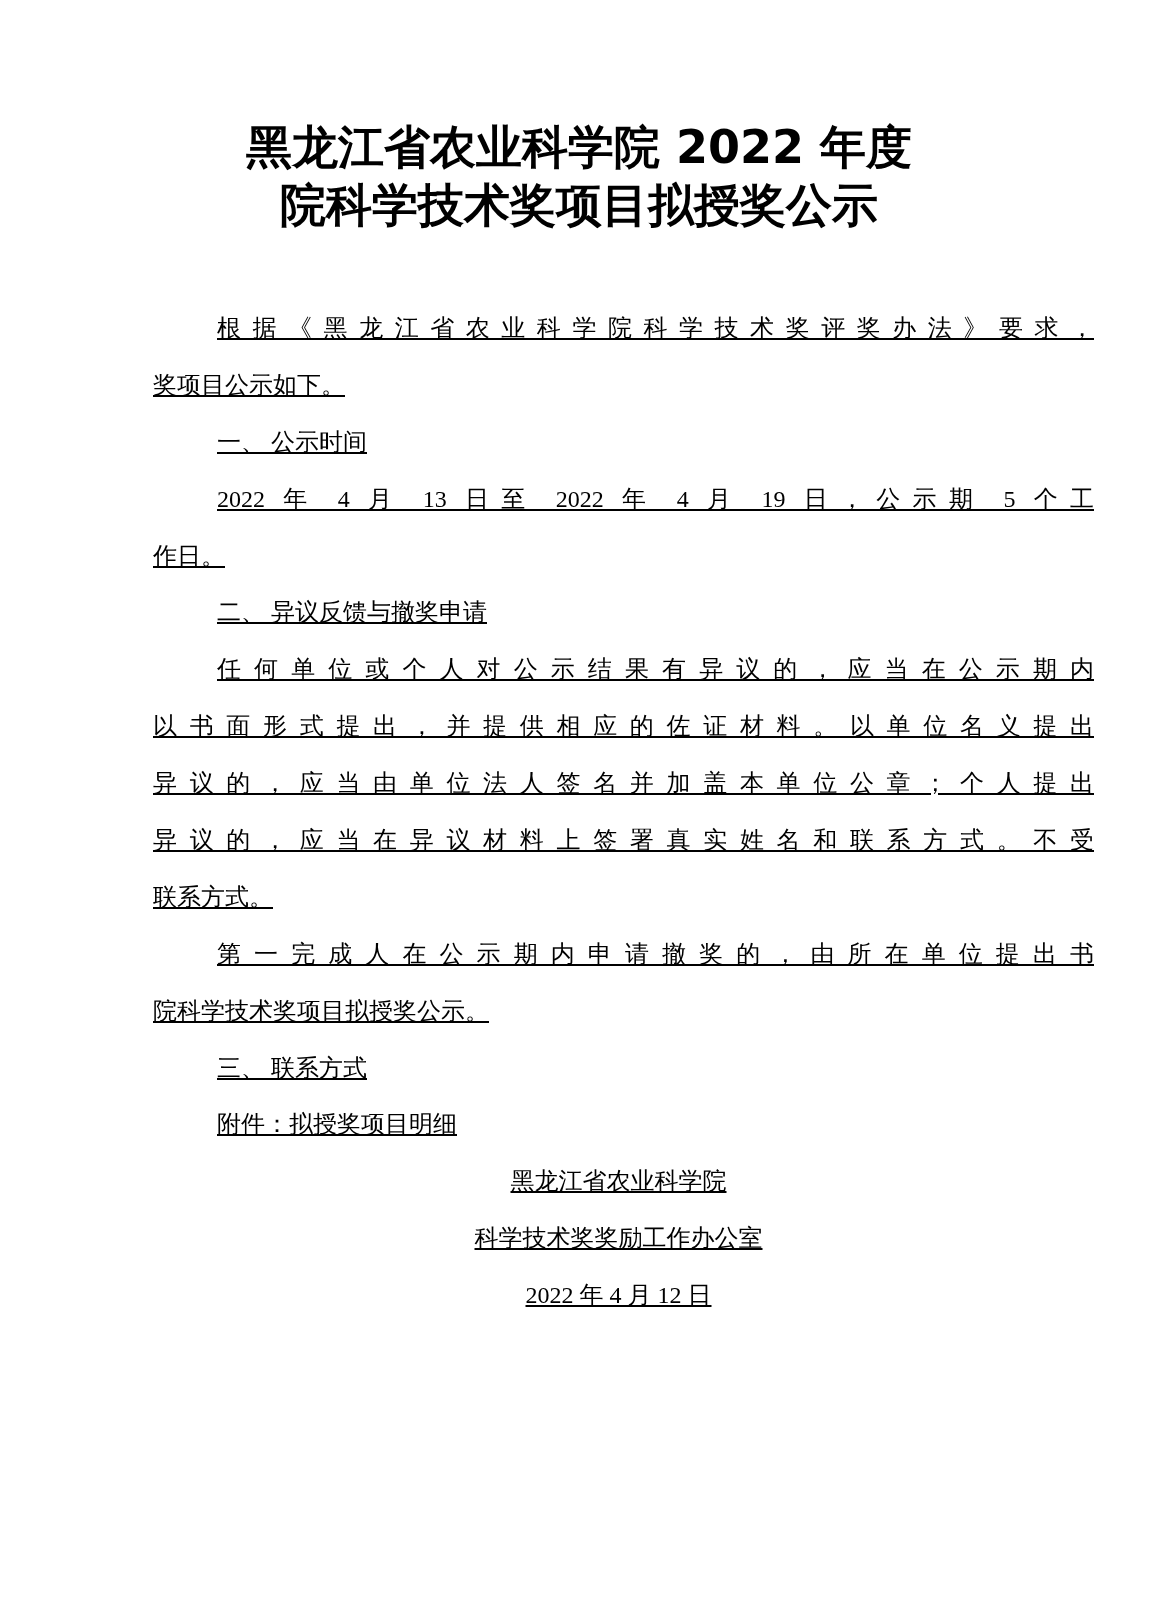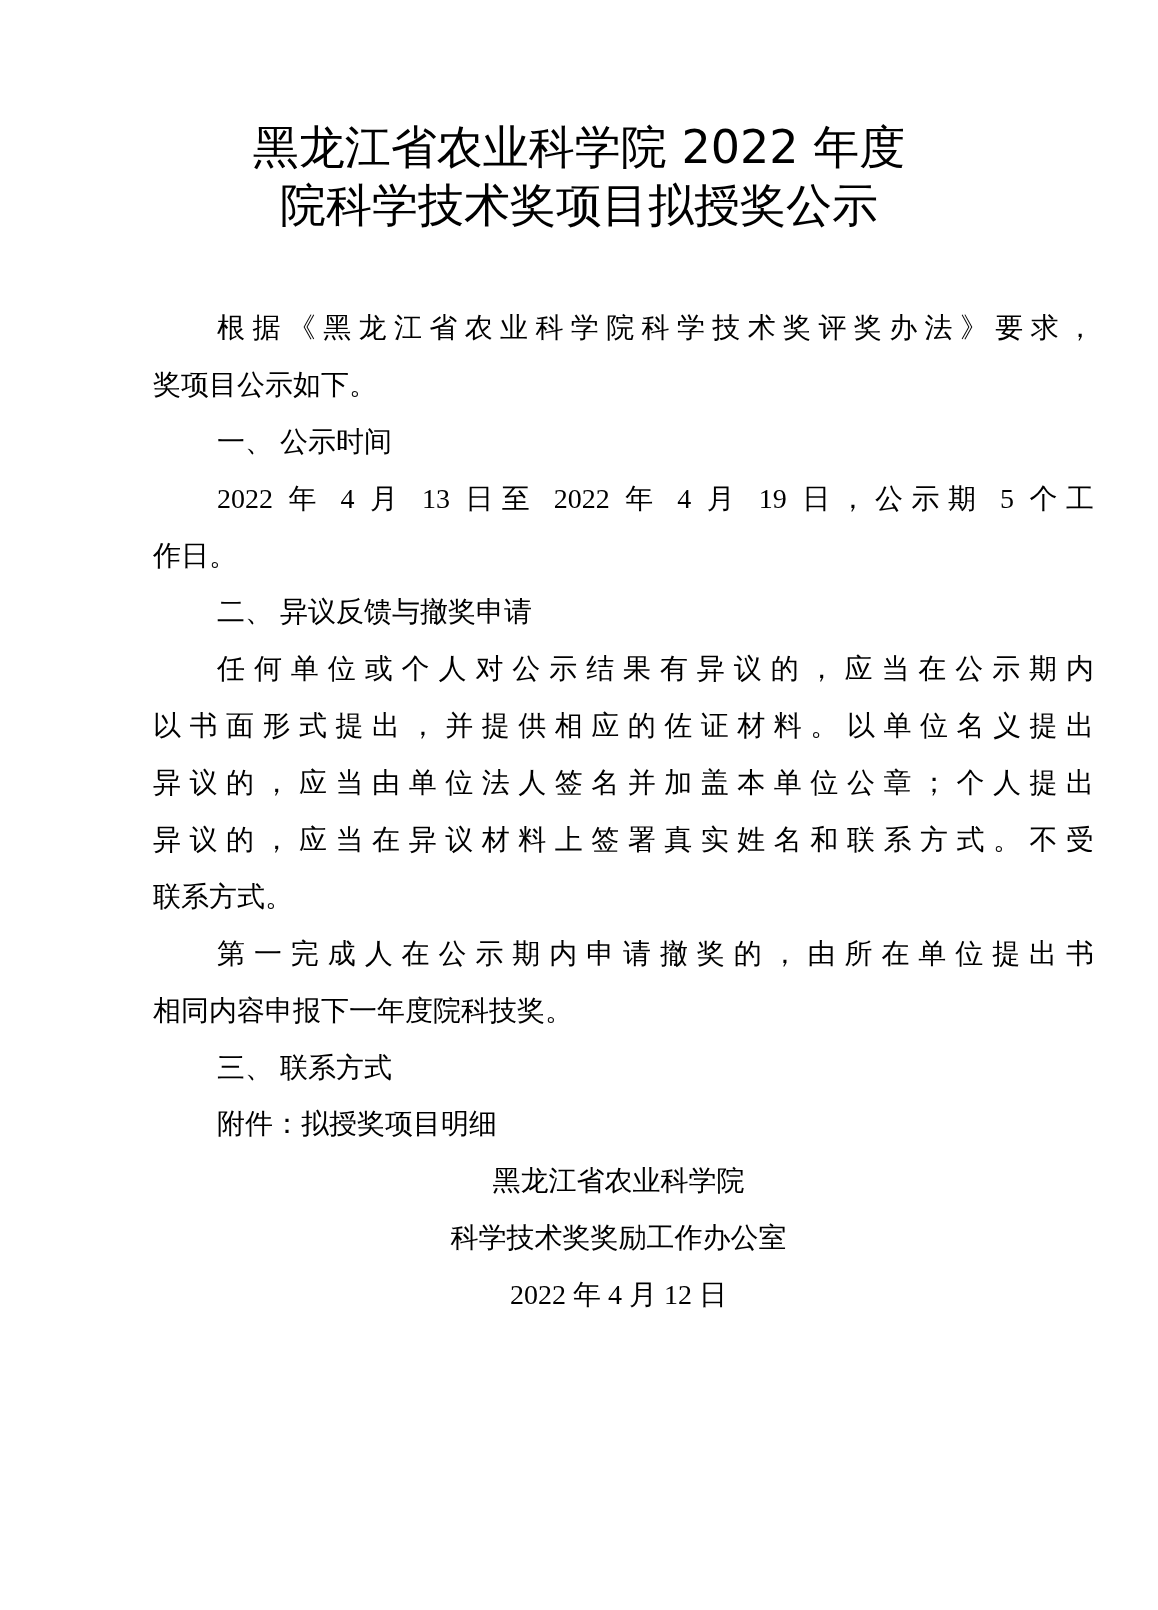--- a/index.html
+++ b/index.html
@@ -9,30 +9,31 @@
     height: 1610px;
     background: #ffffff;
     color: #000000;
     font-family: "Liberation Serif", "DejaVu Serif", serif;
     overflow: hidden;
   }
   .title-block {
     padding-top: 118px;
     text-align: center;
     font-family: "DejaVu Sans", "Liberation Sans", sans-serif;
-    font-weight: 400;
+    font-weight: 700;
     font-size: 46px;
     line-height: 58px;
   }
   .body-block {
     margin-top: 66px;
     padding-left: 153px;
     padding-right: 64px;
-    font-size: 28px;
+    font-size: 24px;
     line-height: 56.9px;
+    text-decoration: underline;
   }
   .l {
     height: 56.9px;
     overflow: hidden;
   }
   
   .ind { padding-left: 64px; }
   
   .fill {
     text-align: justify;
@@ -64,21 +65,21 @@
     <div class="l ind fill">2022 年 4 月 13 日至 2022 年 4 月 19 日，公示期 5 个工</div>
     <div class="l">作日。</div>
 
     <div class="l ind">二、 异议反馈与撤奖申请</div>
     <div class="l ind fill">任何单位或个人对公示结果有异议的，应当在公示期内</div>
     <div class="l fill">以书面形式提出，并提供相应的佐证材料。以单位名义提出</div>
     <div class="l fill">异议的，应当由单位法人签名并加盖本单位公章；个人提出</div>
     <div class="l fill">异议的，应当在异议材料上签署真实姓名和联系方式。不受</div>
     <div class="l">联系方式。</div>
     <div class="l ind fill">第一完成人在公示期内申请撤奖的，由所在单位提出书</div>
-    <div class="l">相同内容申报下一年度院科技奖。</div>
+    <div class="l">院科学技术奖项目拟授奖公示。</div>
 
     <div class="l ind">三、 联系方式</div>
     <div class="l ind">附件：拟授奖项目明细</div>
 
     <div class="l sig">黑龙江省农业科学院</div>
     <div class="l sig">科学技术奖奖励工作办公室</div>
     <div class="l sig">2022 年 4 月 12 日</div>
   </div>
 
 </div>

